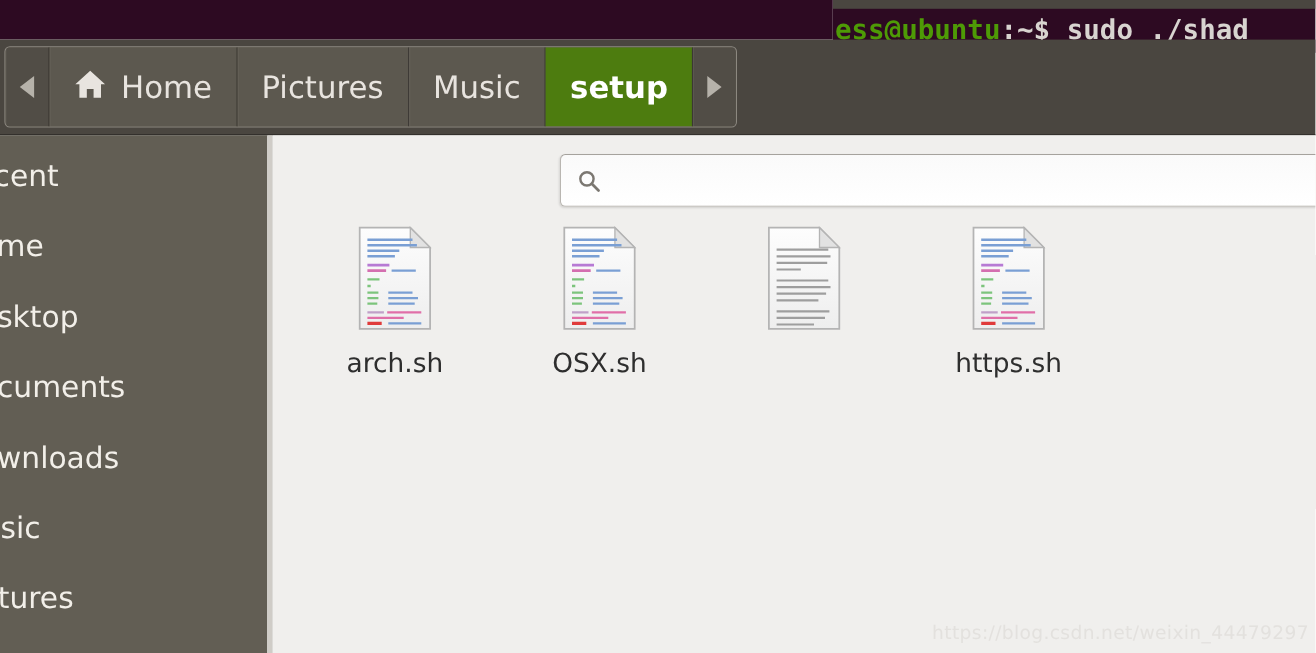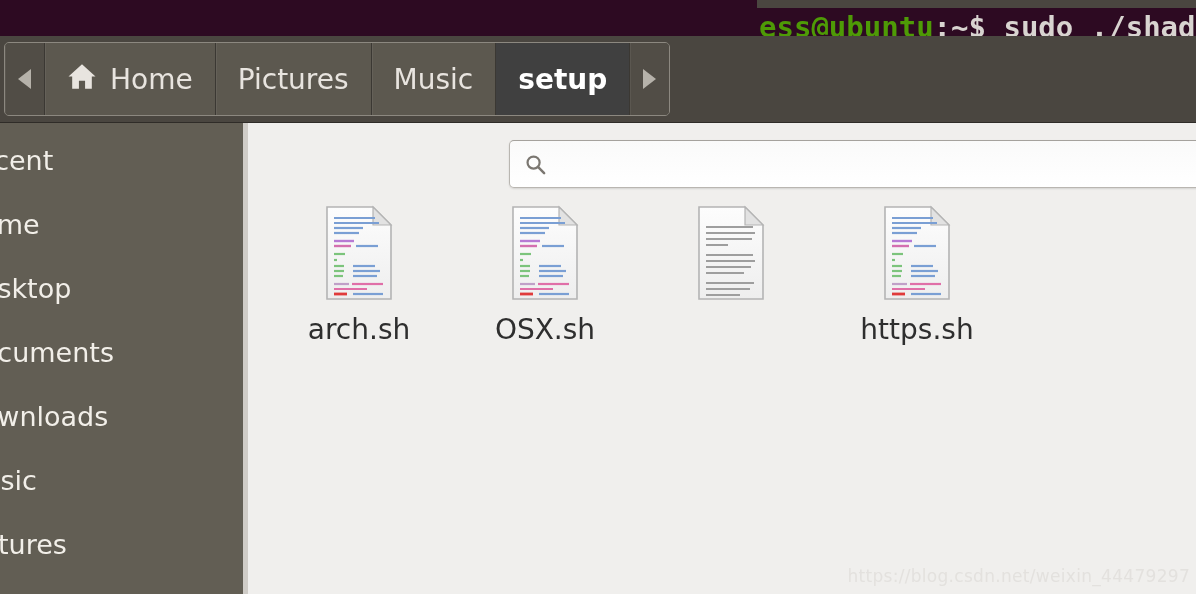--- a/index.html
+++ b/index.html
@@ -32,21 +32,21 @@
     width: 100%;
     height: 8px;
     background: #4a4640;
   }
   #terminal-text {
     position: absolute;
     left: 2px;
     top: 12px;
     white-space: pre;
     font-family: "DejaVu Sans Mono", "Liberation Mono", monospace;
-    font-size: 29px;
+    font-size: 25px;
     font-weight: bold;
     letter-spacing: 0px;
     line-height: 30px;
   }
   .term-green { color: #4e9a06; }
   .term-white { color: #d8d4d0; }
 
   
   #top-panel {
     position: absolute;
@@ -90,21 +90,21 @@
     border-right: 1px solid #3b3833;
     box-shadow: 1px 0 0 rgba(255,255,255,0.06) inset;
     cursor: default;
     white-space: nowrap;
   }
   .crumb.arrow-btn {
     padding: 0 13px;
     background: #514d46;
   }
   .crumb.active {
-    background: #404040;
+    background: #4d7c0f;
     font-weight: bold;
     color: #ffffff;
     box-shadow: none;
   }
   .crumb.last { border-right: 1px solid #3b3833; }
   .crumb.arrow-right { border-right: none; }
   .crumb-home-icon {
     display: inline-block;
     margin-right: 13px;
     margin-top: 2px;
@@ -219,21 +219,21 @@
     align-items: center;
     cursor: default;
   }
   .file-icon {
     width: 72px;
     height: 96px;
     position: relative;
   }
   .file-label {
     margin-top: 12px;
-    font-size: 28px;
+    font-size: 24px;
     color: #2e2e2e;
     text-align: center;
     line-height: 34px;
     max-width: 160px;
     word-wrap: break-word;
     overflow-wrap: break-word;
   }
 
   
   #watermark {

